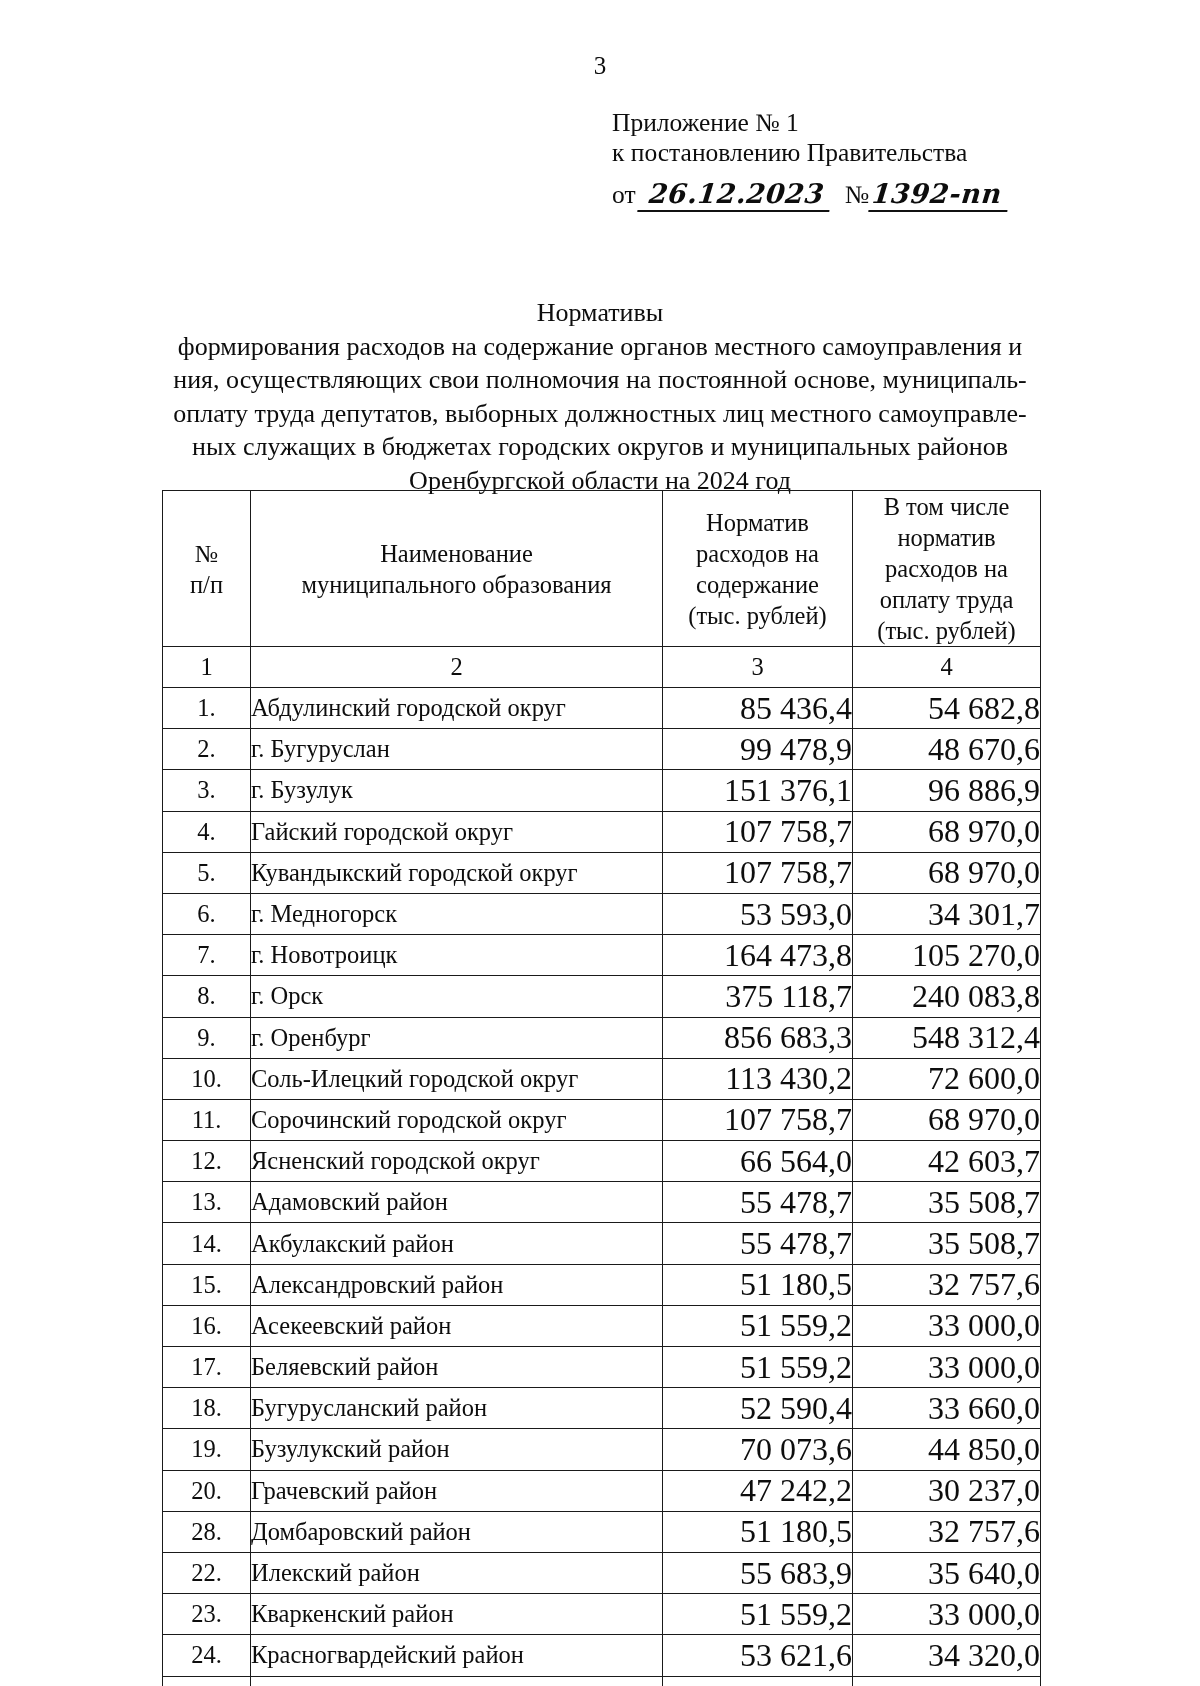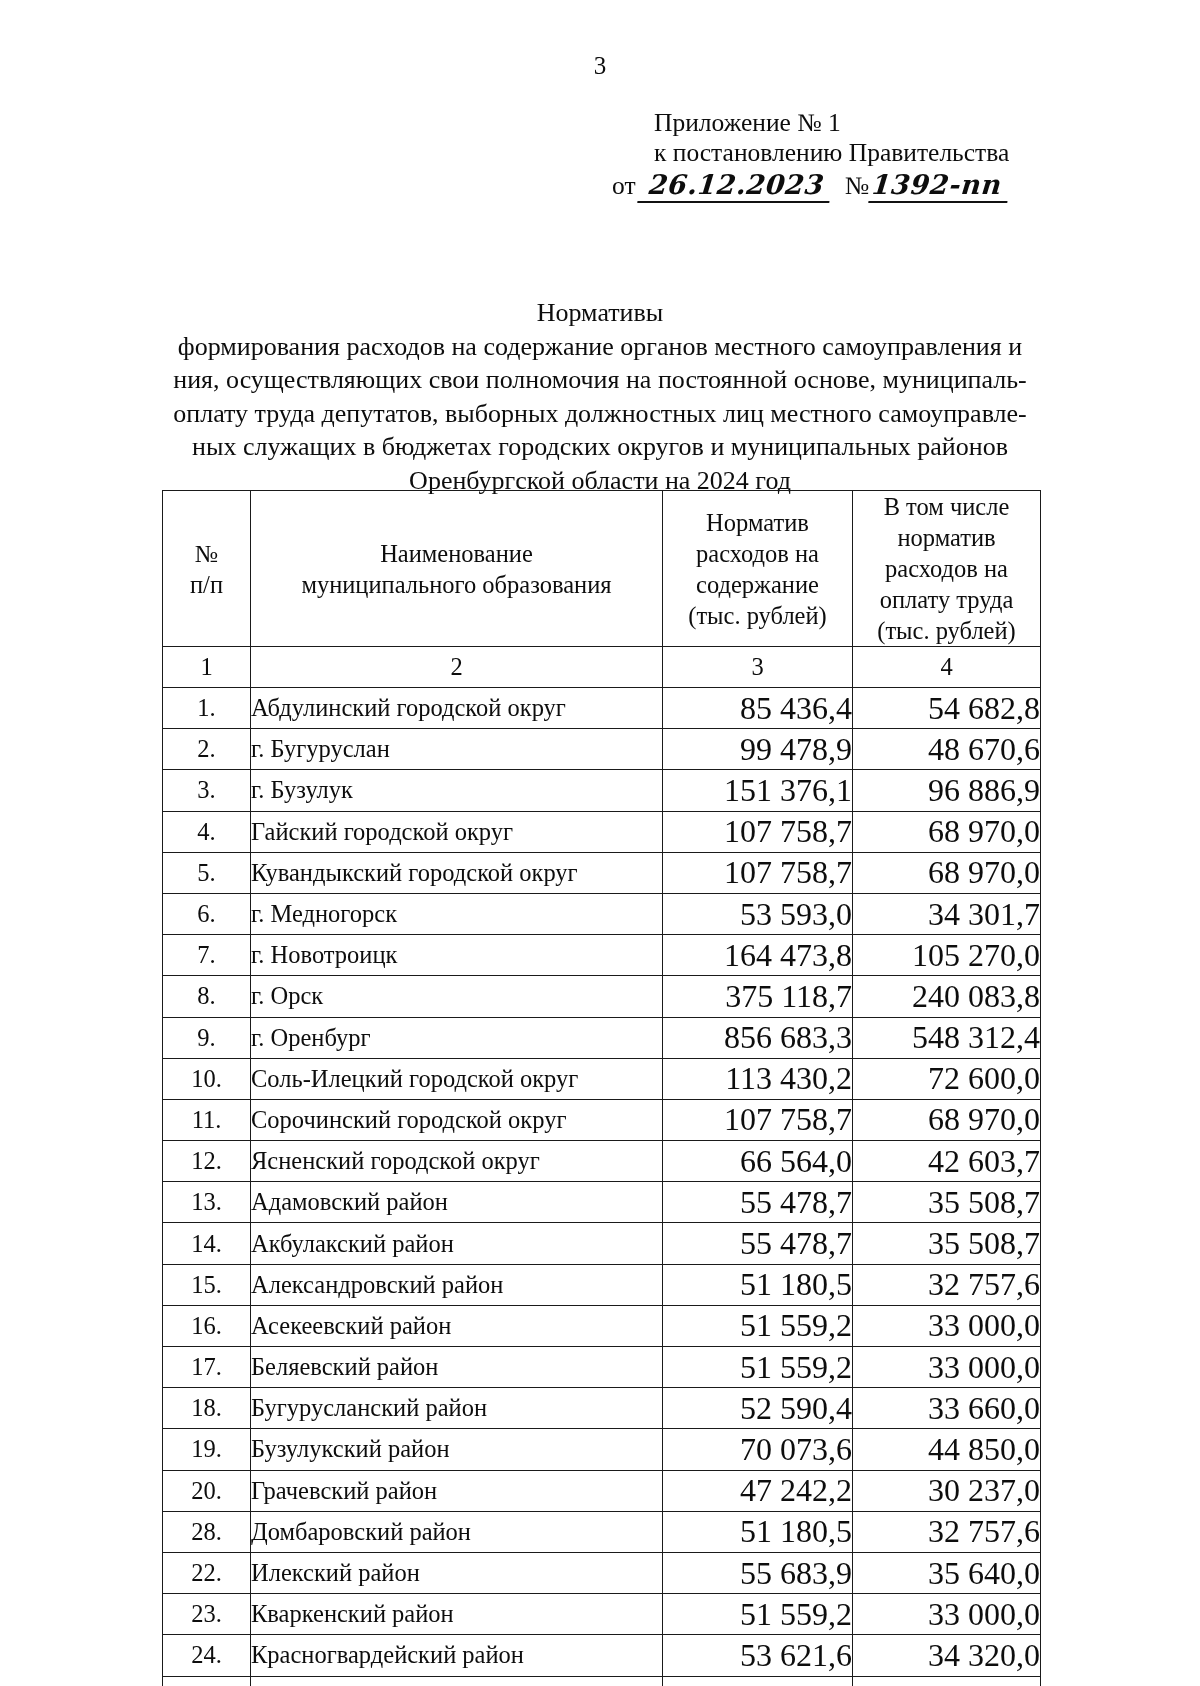--- a/index.html
+++ b/index.html
@@ -30,24 +30,24 @@
 
   
   .appendix-block {
     position: absolute;
     top: 108px;
     left: 612px;
     width: 470px;
     font-size: 25.5px;
     line-height: 30px;
   }
-  .appendix-block .ln { white-space: nowrap; margin-left: 42px; }
+  .appendix-block .ln { white-space: nowrap; }
 
   .date-line {
-    margin-top: 2px;
+    margin-top: 11px;
     display: flex;
     align-items: baseline;
     white-space: nowrap;
   }
   .date-line .lbl { font-size: 25.5px; }
   .hand {
     font-family: "DejaVu Serif", serif;
     font-style: italic;
     font-weight: bold;
     font-size: 27px;

